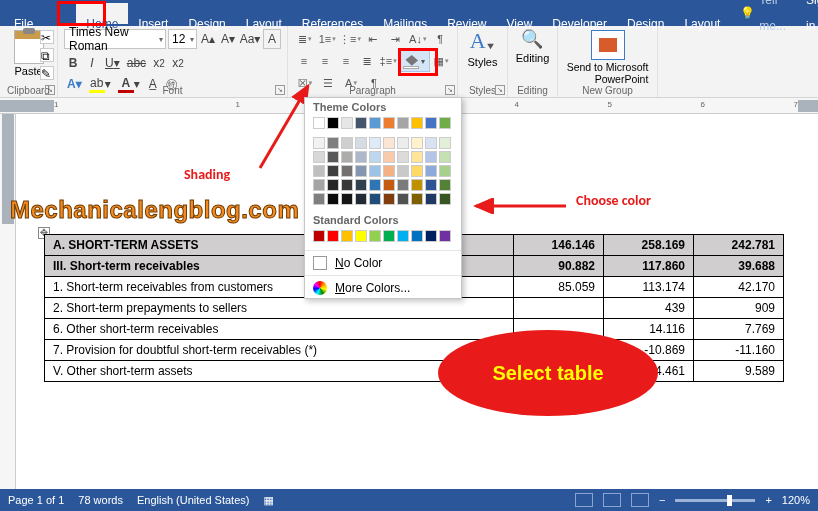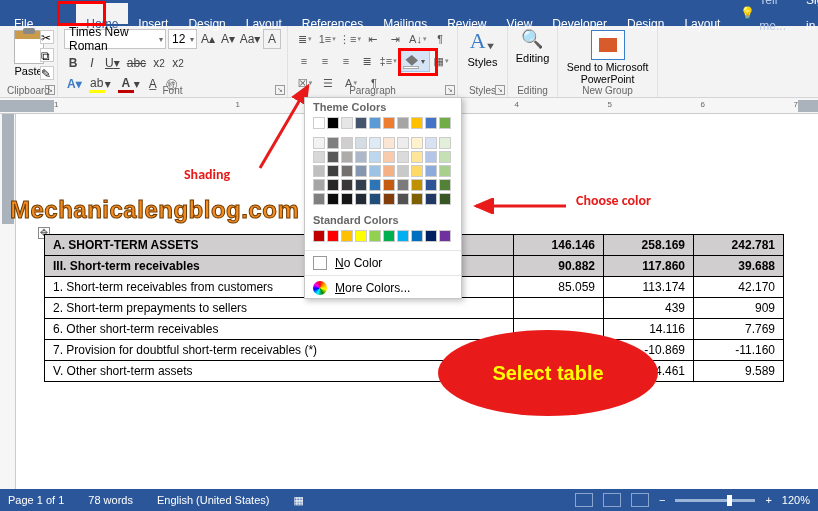--- a/index.html
+++ b/index.html
@@ -94,21 +94,21 @@
 
   
   .annotation-text { position:absolute; font-weight:bold; color:#e81a1a; font-size:14px; font-family: Calibri, sans-serif; }
   .arrow-red { position:absolute; pointer-events:none; }
   .watermark { position:absolute; left:10px; top:196px; font-size:24px; font-weight:bold; font-family: Arial, sans-serif; color:#f58a1f; -webkit-text-stroke:1px #6c3b00; letter-spacing:.5px;}
 
   .oval { position:absolute; width:220px; height:86px; background:#e81a1a; border-radius:50%; display:flex; align-items:center; justify-content:center; }
   .oval span { color:#ffff00; font-weight:bold; font-size:20px;}
 
   
-  .status { position:absolute; left:0; right:0; bottom:0; height:22px; background:#2b579a; color:#fff; display:flex; align-items:center; font-size:11px; padding:0 8px; gap:24px;text-align:center;}
+  .status { position:absolute; left:0; right:0; bottom:0; height:22px; background:#2b579a; color:#fff; display:flex; align-items:center; font-size:11px; padding:0 8px; gap:14px;text-align:center;}
   .status .right { margin-left:auto; display:flex; align-items:center; gap:10px;}
   .view-btn { width:18px; height:14px; border:1px solid #9bb4d8; opacity:.85;}
   .zoom-track { width:80px; height:3px; background:#9bb4d8; position:relative;}
   .zoom-track::before { content:""; position:absolute; left:52px; top:-4px; width:5px; height:11px; background:#fff;}
 </style>
 </head>
 <body>
 
 <div class="tabs">
   <div class="tab">File</div>
@@ -226,21 +226,21 @@
   </div>
 
   <div class="group editing-group">
     <div style="font-size:18px; color:#555;cursor:pointer">🔍</div>
     <div style="font-size:11px; margin-top:2px">Editing</div>
     <div class="group-label">Editing</div>
   </div>
 
   <div class="group newgroup">
     <div class="send-icon"></div>
-    <div style="font-size:10.5px; text-align:center; line-height:12px; margin-top:1px;">
+    <div style="font-size:10.5px; text-align:right; line-height:12px; margin-top:1px;">
       <span>Send to Microsoft</span><br><span>PowerPoint</span>
     </div>
     <div class="group-label">New Group</div>
   </div>
 </div>
 
 <div class="ruler-h">
   <div class="dark"></div>
     <div class="dark2"></div>
   <div class="ruler-ticks">

